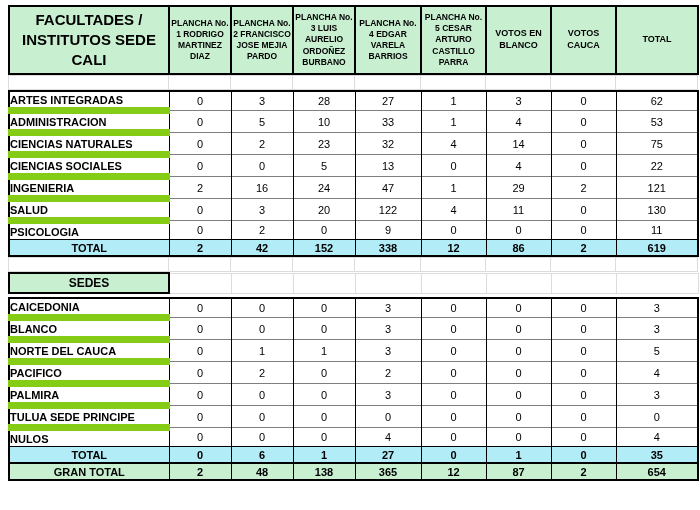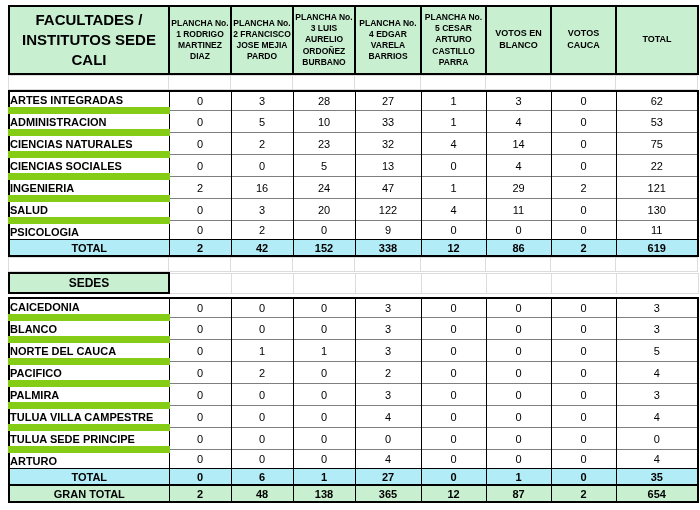--- a/index.html
+++ b/index.html
@@ -327,43 +327,32 @@
           <td class="num">0</td>
           <td class="num">0</td>
           <td class="num">0</td>
           <td class="num">3</td>
           <td class="num">0</td>
           <td class="num">0</td>
           <td class="num">0</td>
           <td class="num">3</td>
         </tr>
         <tr>
-          <td class="lbl">TULUA VILLA CAMPESTRE</td>
-          <td class="num">0</td>
-          <td class="num">0</td>
-          <td class="num">0</td>
-          <td class="num">4</td>
-          <td class="num">0</td>
-          <td class="num">0</td>
-          <td class="num">0</td>
-          <td class="num">4</td>
-        </tr>
-        <tr>
           <td class="lbl">TULUA SEDE PRINCIPE</td>
           <td class="num">0</td>
           <td class="num">0</td>
           <td class="num">0</td>
           <td class="num">0</td>
           <td class="num">0</td>
           <td class="num">0</td>
           <td class="num">0</td>
           <td class="num">0</td>
         </tr>
         <tr>
-          <td class="lbl">ARTURO</td>
+          <td class="lbl">NULOS</td>
           <td class="num">0</td>
           <td class="num">0</td>
           <td class="num">0</td>
           <td class="num">4</td>
           <td class="num">0</td>
           <td class="num">0</td>
           <td class="num">0</td>
           <td class="num">4</td>
         </tr>
         <tr>

